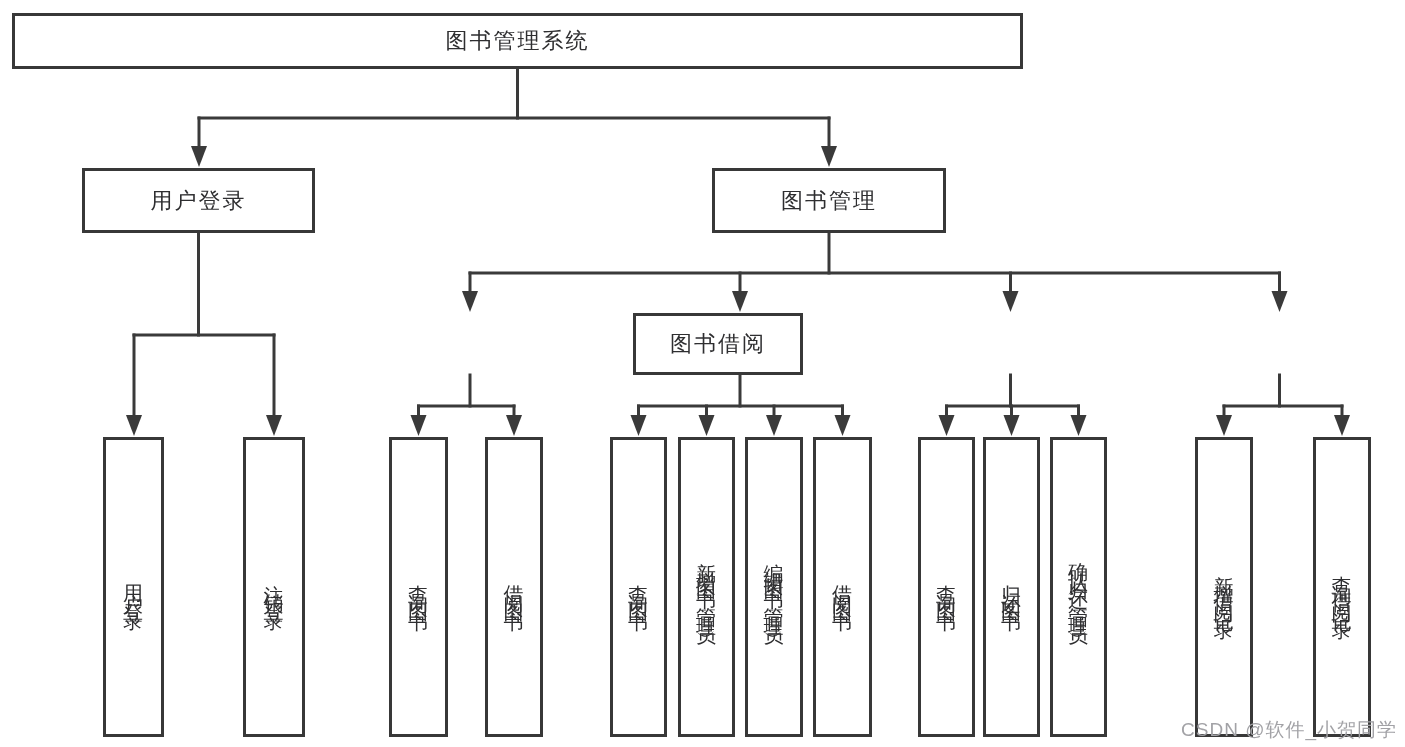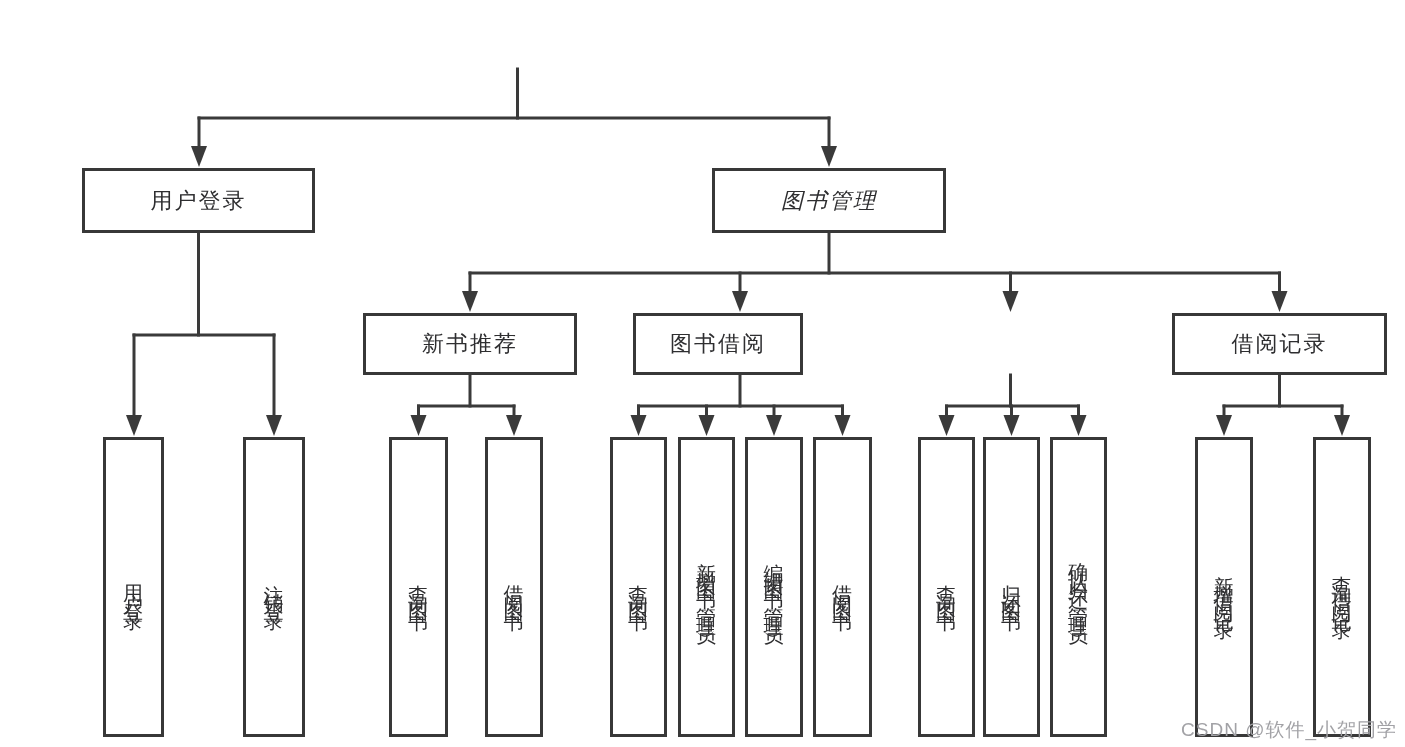--- a/index.html
+++ b/index.html
@@ -76,25 +76,24 @@
       <polygon points="1070.5,415 1086.5,415 1078.5,436" fill="#3a3a3a"></polygon>
       <line x1="1279.5" y1="375" x2="1279.5" y2="406" stroke="#3a3a3a" stroke-width="3" stroke-linecap="square"></line>
       <line x1="1224" y1="406" x2="1342" y2="406" stroke="#3a3a3a" stroke-width="3" stroke-linecap="square"></line>
       <line x1="1224" y1="406" x2="1224" y2="418" stroke="#3a3a3a" stroke-width="3" stroke-linecap="square"></line>
       <polygon points="1216,415 1232,415 1224,436" fill="#3a3a3a"></polygon>
       <line x1="1342" y1="406" x2="1342" y2="418" stroke="#3a3a3a" stroke-width="3" stroke-linecap="square"></line>
       <polygon points="1334,415 1350,415 1342,436" fill="#3a3a3a"></polygon>
     </svg>
 
   <div class="watermark">CSDN @软件_小贺同学</div>
+<div class="node" style="left: 12px; top: 13px; width: 1011px; height: 56px;">图书管理系统</div>
     <div class="node" style="left: 82px; top: 168px; width: 233px; height: 65px;">用户登录</div>
-    <div class="node" style="left: 712px; top: 168px; width: 234px; height: 65px; font-style: italic;">图书管理</div>
-    <div class="node" style="left: 363px; top: 313px; width: 214px; height: 62px;">新书推荐</div>
+    <div class="node" style="left: 712px; top: 168px; width: 234px; height: 65px;">图书管理</div>
     <div class="node" style="left: 633px; top: 313px; width: 170px; height: 62px;">图书借阅</div>
-    <div class="node" style="left: 1172px; top: 313px; width: 215px; height: 62px;">借阅记录</div>
     <div class="node vertical" style="left: 103px; top: 437px; width: 61px; height: 300px;">用户登录</div>
     <div class="node vertical" style="left: 243px; top: 437px; width: 62px; height: 300px;">注销登录</div>
     <div class="node vertical" style="left: 389px; top: 437px; width: 59px; height: 300px;">查询图书</div>
     <div class="node vertical" style="left: 485px; top: 437px; width: 58px; height: 300px;">借阅图书</div>
     <div class="node vertical" style="left: 610px; top: 437px; width: 57px; height: 300px;">查询图书</div>
     <div class="node vertical" style="left: 678px; top: 437px; width: 57px; height: 300px;">新增图书（管理员）</div>
     <div class="node vertical" style="left: 745px; top: 437px; width: 58px; height: 300px;">编辑图书（管理员）</div>
     <div class="node vertical" style="left: 813px; top: 437px; width: 59px; height: 300px;">借阅图书</div>
     <div class="node vertical" style="left: 918px; top: 437px; width: 57px; height: 300px;">查询图书</div>
     <div class="node vertical" style="left: 983px; top: 437px; width: 57px; height: 300px;">归还图书</div>

